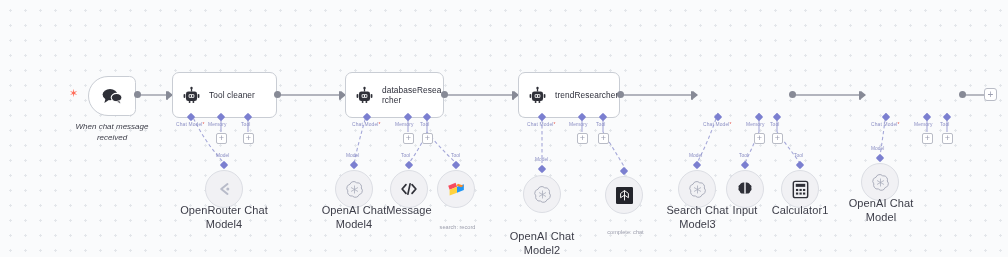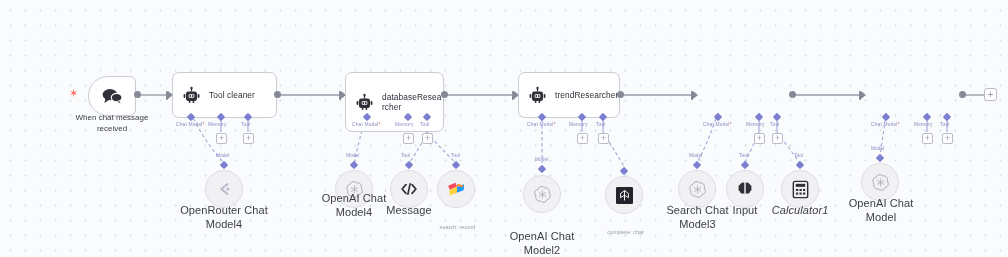--- a/index.html
+++ b/index.html
@@ -257,21 +257,21 @@
 
   <div class="trigger-node" style="left:88px; top:76px; width:48px; height:40px;">
     <svg class="icon-svg" width="22" height="17" viewBox="0 0 22 17">
       <ellipse cx="9" cy="6.6" rx="7.4" ry="5.6" fill="#2f3038"></ellipse>
       <path d="M4.5 10.5 L3.4 15 L8.6 11.6 Z" fill="#2f3038"></path>
       <ellipse cx="15.6" cy="9.6" rx="5.4" ry="4.2" fill="#2f3038" stroke="#ffffff" stroke-width="1.1"></ellipse>
       <path d="M18.6 12.6 L19.8 16 L15.4 13.6 Z" fill="#2f3038" stroke="#ffffff" stroke-width="0.8"></path>
     </svg>
   </div>
   <div class="out-dot" style="left:134px; top:91px;"></div>
-  <div class="node-caption" style="left:62px; top:113px; width:100px;">When chat message received</div>
+  <div class="node-caption" style="left:62px; top:122px; width:100px;font-style:italic;">When chat message received</div>
 
   <div class="in-bar" style="left:166px; top:91px;"></div>
   <div class="in-arrow" style="left:168px; top:91px;"></div>
   <div class="agent-node" style="left:172px; top:72px; width:105px; height:46px;">
     <svg class="icon-svg robot" viewBox="0 0 24 24">
       <rect x="5" y="7" width="14" height="12" rx="3" fill="#2f3038"></rect>
       <rect x="8.4" y="10.3" width="7.2" height="4.6" rx="1.2" fill="#ffffff"></rect>
       <circle cx="10.4" cy="12.6" r="1.15" fill="#2f3038"></circle>
       <circle cx="13.6" cy="12.6" r="1.15" fill="#2f3038"></circle>
       <rect x="11.2" y="3" width="1.6" height="4" fill="#2f3038"></rect>
@@ -301,21 +301,21 @@
   <div class="sub-node" style="left:205px; top:170px;">
     <svg class="icon-svg" width="20" height="20" viewBox="0 0 20 20">
       <path d="M13.5 5 L7.2 10 L13.5 15" stroke="#b8bbc9" stroke-width="2" fill="none" stroke-linecap="round" stroke-linejoin="round"></path>
       <circle cx="13.8" cy="10" r="1.5" fill="#b8bbc9"></circle>
     </svg>
   </div>
   <div class="sub-caption" style="left:179px; top:203px; width:90px;">OpenRouter Chat Model4</div>
 
   <div class="in-bar" style="left:339px; top:91px;"></div>
   <div class="in-arrow" style="left:341px; top:91px;"></div>
-  <div class="agent-node" style="left:345px; top:72px; width:99px; height:60px;justify-content:center;">
+  <div class="agent-node" style="left:345px; top:72px; width:99px; height:46px;justify-content:center;">
     <svg class="icon-svg robot" viewBox="0 0 24 24">
       <rect x="5" y="7" width="14" height="12" rx="3" fill="#2f3038"></rect>
       <rect x="8.4" y="10.3" width="7.2" height="4.6" rx="1.2" fill="#ffffff"></rect>
       <circle cx="10.4" cy="12.6" r="1.15" fill="#2f3038"></circle>
       <circle cx="13.6" cy="12.6" r="1.15" fill="#2f3038"></circle>
       <rect x="11.2" y="3" width="1.6" height="4" fill="#2f3038"></rect>
       <circle cx="12" cy="2.6" r="1.5" fill="#2f3038"></circle>
       <rect x="2" y="10" width="2.2" height="5" rx="1.1" fill="#2f3038"></rect>
       <rect x="19.8" y="10" width="2.2" height="5" rx="1.1" fill="#2f3038"></rect>
       <rect x="8.6" y="19" width="2" height="2.4" fill="#2f3038"></rect>
@@ -337,21 +337,21 @@
   <div class="plus-box" style="left:422px; top:133px;">+</div>
 
   <div class="conn-label" style="left:346px; top:153px;">Model</div>
   <div class="diamond" style="left:351px; top:162px;"></div>
   <div class="sub-node" style="left:335px; top:170px;">
     <svg class="icon-svg" width="19" height="19" viewBox="0 0 24 24">
       <path d="M20.6 10.1a5 5 0 0 0-.43-4.1 5.05 5.05 0 0 0-5.44-2.42A5 5 0 0 0 6.3 5.4a5 5 0 0 0-3.34 2.42 5.05 5.05 0 0 0 .62 5.92 5 5 0 0 0 .43 4.1 5.05 5.05 0 0 0 5.44 2.42 5 5 0 0 0 8.43-1.82 5 5 0 0 0 3.34-2.42 5.05 5.05 0 0 0-.62-5.92z" fill="none" stroke="#a9acba" stroke-width="1.25"></path>
       <path d="M12 7v10M7.6 9.5l8.8 5M7.6 14.5l8.8-5" stroke="#a9acba" stroke-width="1" fill="none"></path>
     </svg>
   </div>
-  <div class="sub-caption" style="left:309px; top:191px; width:90px;">OpenAI Chat Model4</div>
+  <div class="sub-caption" style="left:309px; top:203px; width:90px;">OpenAI Chat Model4</div>
 
   <div class="conn-label" style="left:401px; top:153px;">Tool</div>
   <div class="diamond" style="left:406px; top:162px;"></div>
   <div class="sub-node" style="left:390px; top:170px;">
     <svg class="icon-svg" width="20" height="16" viewBox="0 0 24 20">
       <path d="M8.2 4.5 L3.4 10 L8.2 15.5" stroke="#2f3038" stroke-width="2.1" fill="none" stroke-linecap="round" stroke-linejoin="round"></path>
       <path d="M15.8 4.5 L20.6 10 L15.8 15.5" stroke="#2f3038" stroke-width="2.1" fill="none" stroke-linecap="round" stroke-linejoin="round"></path>
       <path d="M13.4 3.4 L10.6 16.6" stroke="#2f3038" stroke-width="2" stroke-linecap="round"></path>
     </svg>
   </div>
@@ -461,21 +461,21 @@
       <rect x="1.4" y="1.4" width="15.2" height="17.2" rx="2" fill="none" stroke="#2f3038" stroke-width="1.5"></rect>
       <rect x="4" y="4" width="10" height="3.2" fill="#2f3038"></rect>
       <rect x="4.2" y="9.4" width="2.4" height="2.2" fill="#2f3038"></rect>
       <rect x="7.9" y="9.4" width="2.4" height="2.2" fill="#2f3038"></rect>
       <rect x="11.6" y="9.4" width="2.4" height="2.2" fill="#2f3038"></rect>
       <rect x="4.2" y="13.2" width="2.4" height="2.2" fill="#2f3038"></rect>
       <rect x="7.9" y="13.2" width="2.4" height="2.2" fill="#2f3038"></rect>
       <rect x="11.6" y="13.2" width="2.4" height="2.2" fill="#2f3038"></rect>
     </svg>
   </div>
-  <div class="sub-caption" style="left:770px; top:203px; width:60px;font-style:italic;">Calculator1</div>
+  <div class="sub-caption" style="left:770px; top:203px; width:60px;">Calculator1</div>
 
   <div class="in-bar" style="left:859px; top:91px;"></div>
   <div class="in-arrow" style="left:861px; top:91px;"></div>
   <div class="out-dot" style="left:959px; top:91px;"></div>
   <div class="plus-box-lg" style="left:984px; top:88px;">+</div>
 
   <div class="diamond" style="left:883px; top:114px;"></div>
   <div class="diamond" style="left:924px; top:114px;"></div>
   <div class="diamond" style="left:944px; top:114px;"></div>
   <div class="port-label" style="left:871px; top:122px;">

